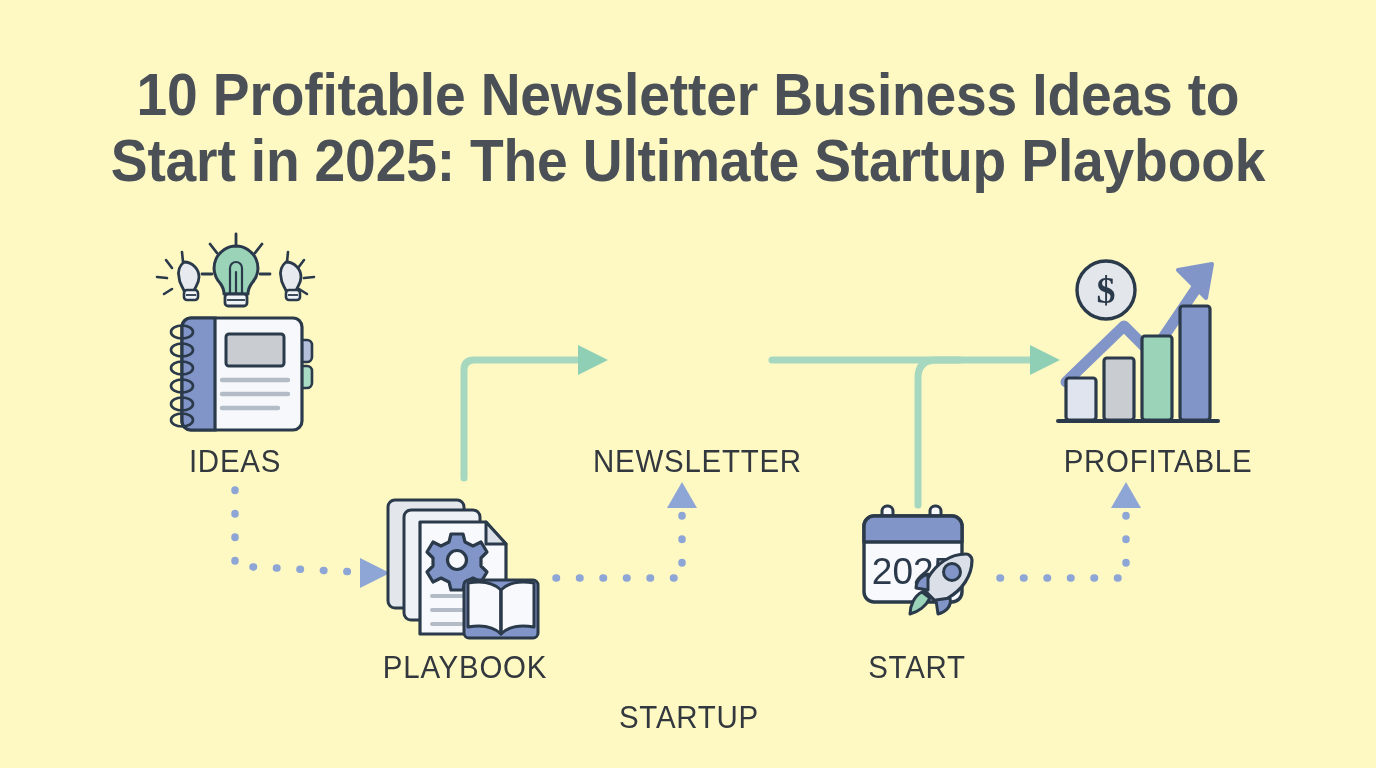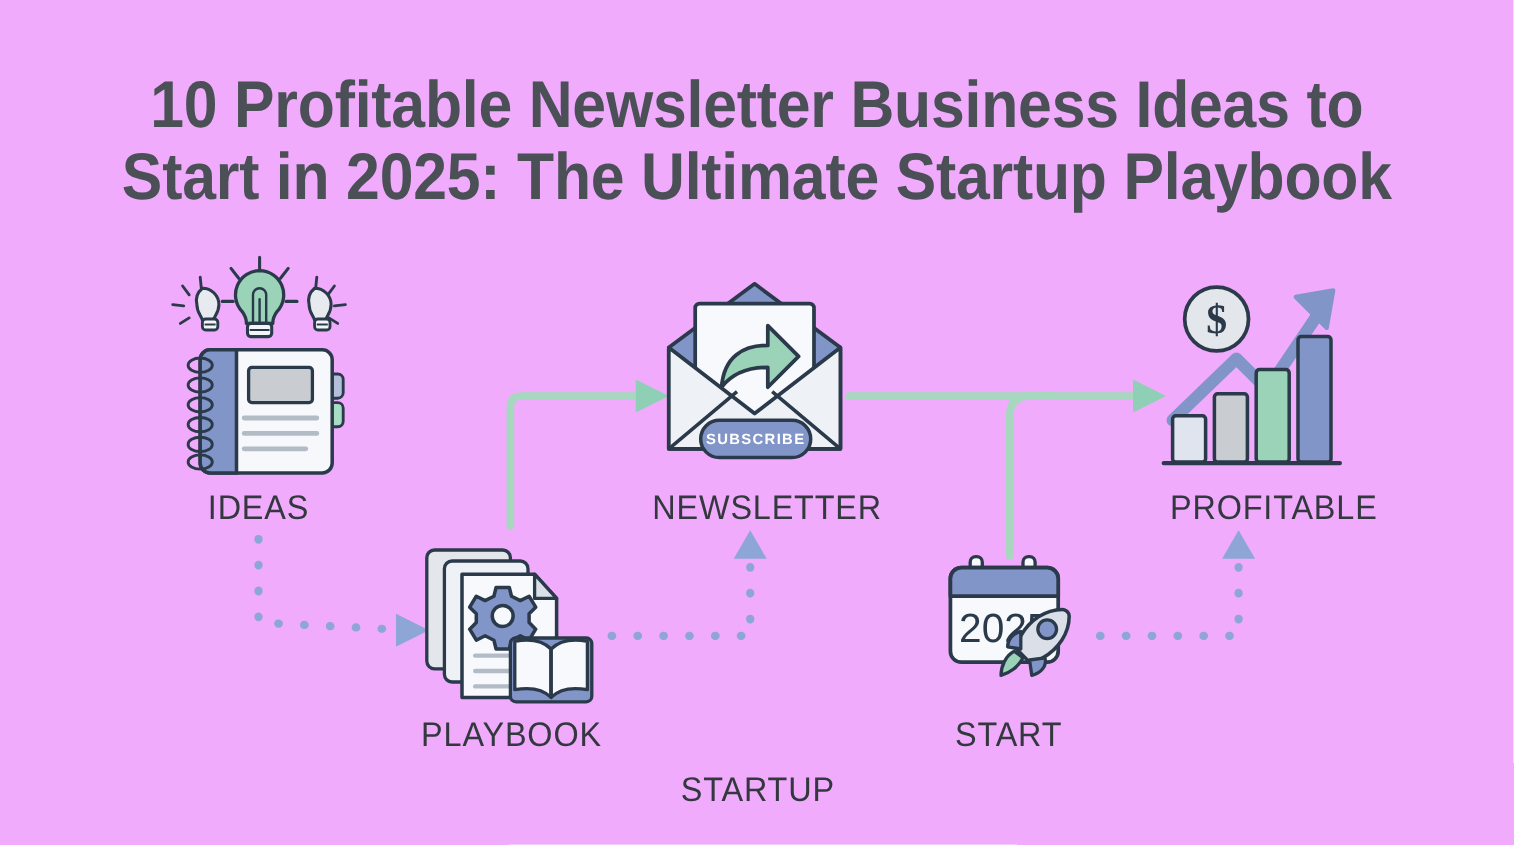--- a/index.html
+++ b/index.html
@@ -10,21 +10,21 @@
   body {
     width: 1376px;
     height: 768px;
     overflow: hidden;
     font-family: "Liberation Sans", sans-serif;
     position: relative;
   }
   #stage {
     position: absolute;
     inset: 0;
-    background: #f0abfc;
+    background: #fef9c3;
   }
 
   
   #title {
     position: absolute;
     top: 62px;
     left: 0;
     width: 1376px;
     text-align: center;
     color: #4a5056;
@@ -174,36 +174,20 @@
       <rect x="74" y="102" width="58" height="32" rx="3" fill="#c9ccd1" stroke="#2b3a4a" stroke-width="3"></rect>
       <g stroke="#b3bcc6" stroke-width="4.4" stroke-linecap="round">
         <line x1="70" y1="148" x2="136" y2="148"></line>
         <line x1="70" y1="162" x2="136" y2="162"></line>
         <line x1="70" y1="176" x2="126" y2="176"></line>
       </g>
     </svg>
   </div>
   <div class="node-label" id="label-ideas">IDEAS</div>
 
-  <div class="node" id="node-newsletter">
-    <svg width="172" height="180" viewBox="0 0 172 180">
-
-      <path d="M86,6 L164,64 L164,156 L8,156 L8,64 Z" fill="#8295c8" stroke="#2b3a4a" stroke-width="3.4" stroke-linejoin="round"></path>
-
-      <rect x="32" y="24" width="108" height="100" rx="4" fill="#f7f9fc" stroke="#2b3a4a" stroke-width="3.4"></rect>
-
-      <path d="M56,100 c2,-28 20,-38 42,-38 l0,-18 l28,28 l-28,28 l0,-18 c-18,0 -32,5 -42,18 z" fill="#9ad3b8" stroke="#2b3a4a" stroke-width="3.4" stroke-linejoin="round"></path>
-
-      <path d="M8,64 L86,124 L164,64 L164,156 L8,156 Z" fill="#eef1f6" stroke="#2b3a4a" stroke-width="3.4" stroke-linejoin="round"></path>
-      <path d="M8,156 L70,104 M164,156 L102,104" fill="none" stroke="#2b3a4a" stroke-width="3.2"></path>
-
-      <rect x="37" y="130" width="100" height="34" rx="17" fill="#8295c8" stroke="#2b3a4a" stroke-width="3.2"></rect>
-      <text x="87" y="152" text-anchor="middle" fill="#ffffff" font-family="Liberation Sans, sans-serif" font-size="13.5" font-weight="700" letter-spacing="1.2">SUBSCRIBE</text>
-    </svg>
-  </div>
   <div class="node-label" id="label-newsletter">NEWSLETTER</div>
 
   <div class="node" id="node-profitable">
     <svg width="172" height="186" viewBox="0 0 172 186">
 
       <path d="M14,134 L72,78 L100,106 L150,32" fill="none" stroke="#8295c8" stroke-width="11" stroke-linecap="round" stroke-linejoin="round"></path>
       <polygon points="126,22 160,16 154,50" fill="#8295c8" stroke="#8295c8" stroke-width="4" stroke-linejoin="round"></polygon>
 
       <circle cx="54" cy="42" r="29" fill="#e3e7ec" stroke="#2b3a4a" stroke-width="3.4"></circle>
       <text x="54" y="55" text-anchor="middle" fill="#2b3a4a" font-family="Liberation Serif, serif" font-size="38" font-weight="700">$</text>

